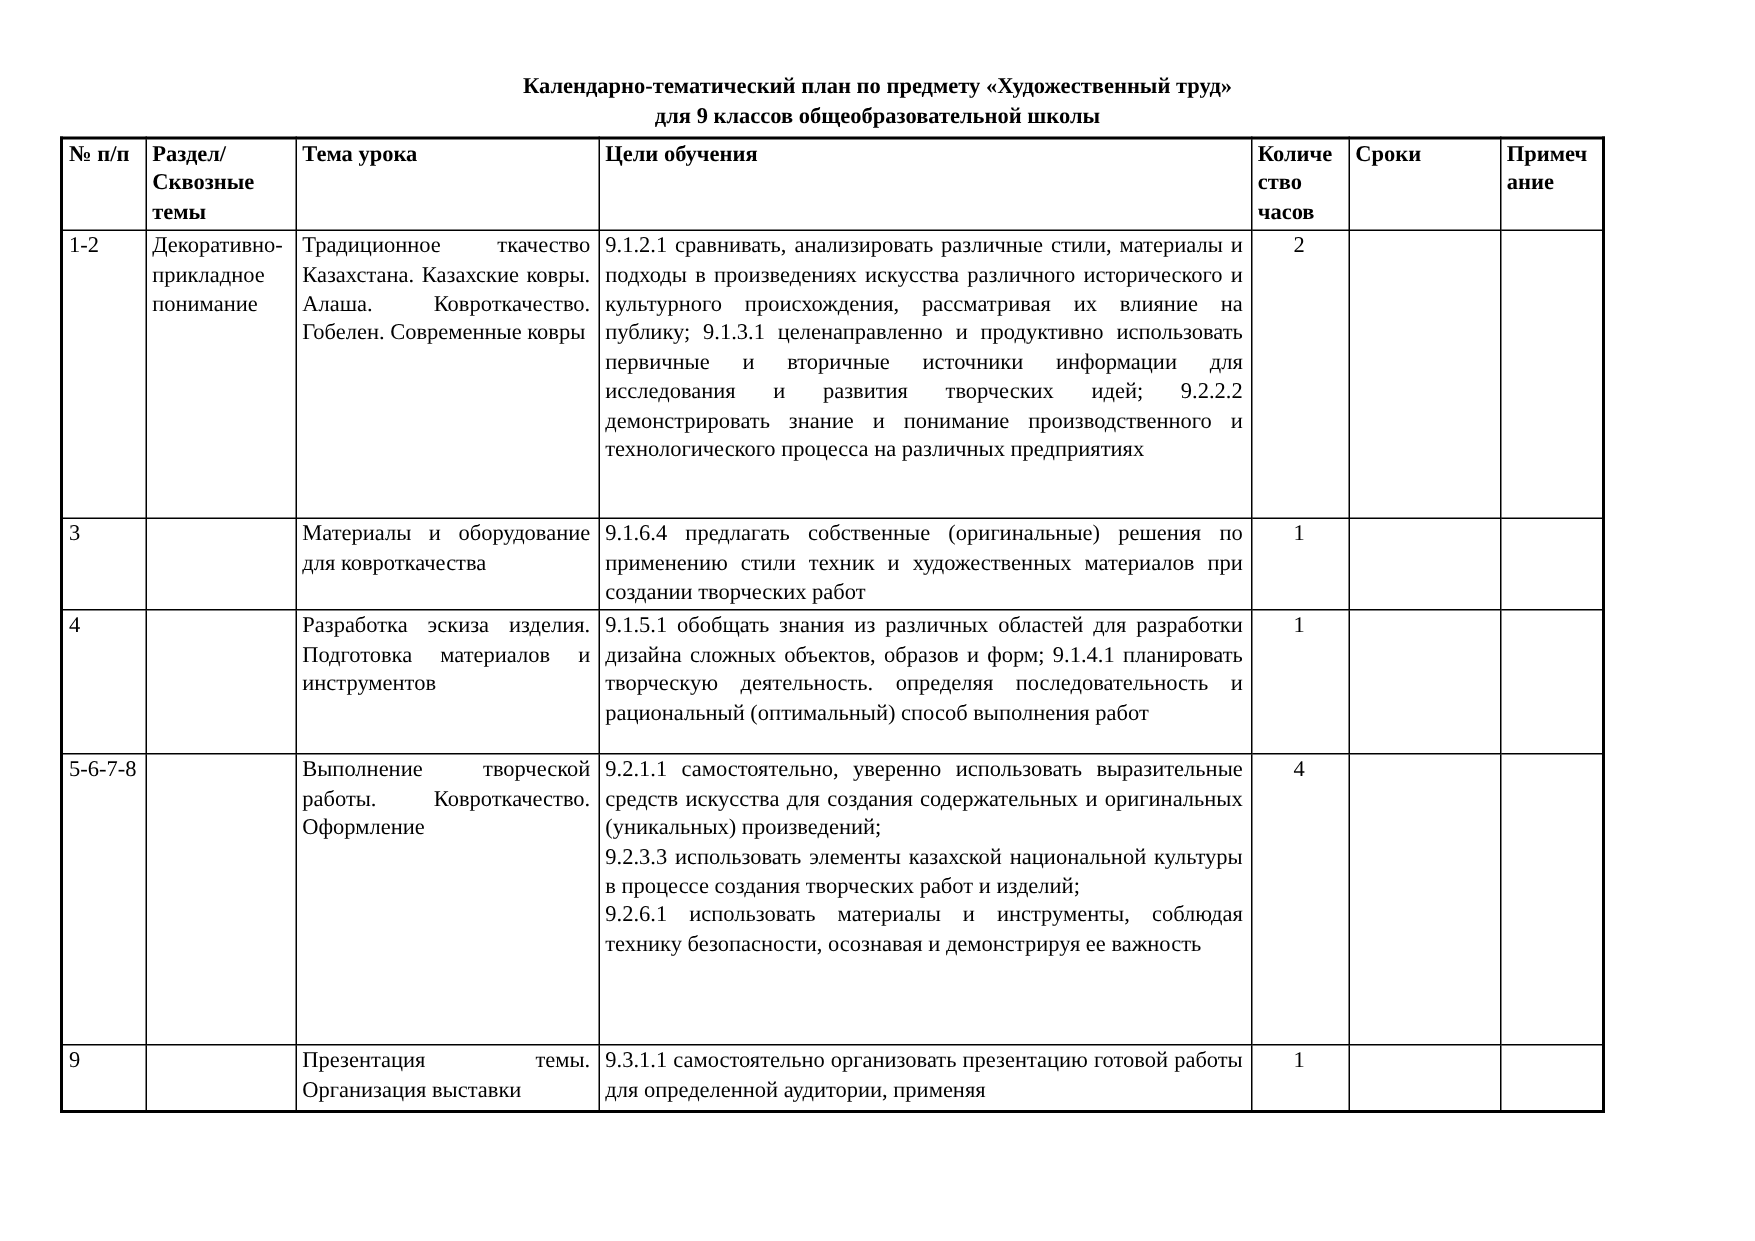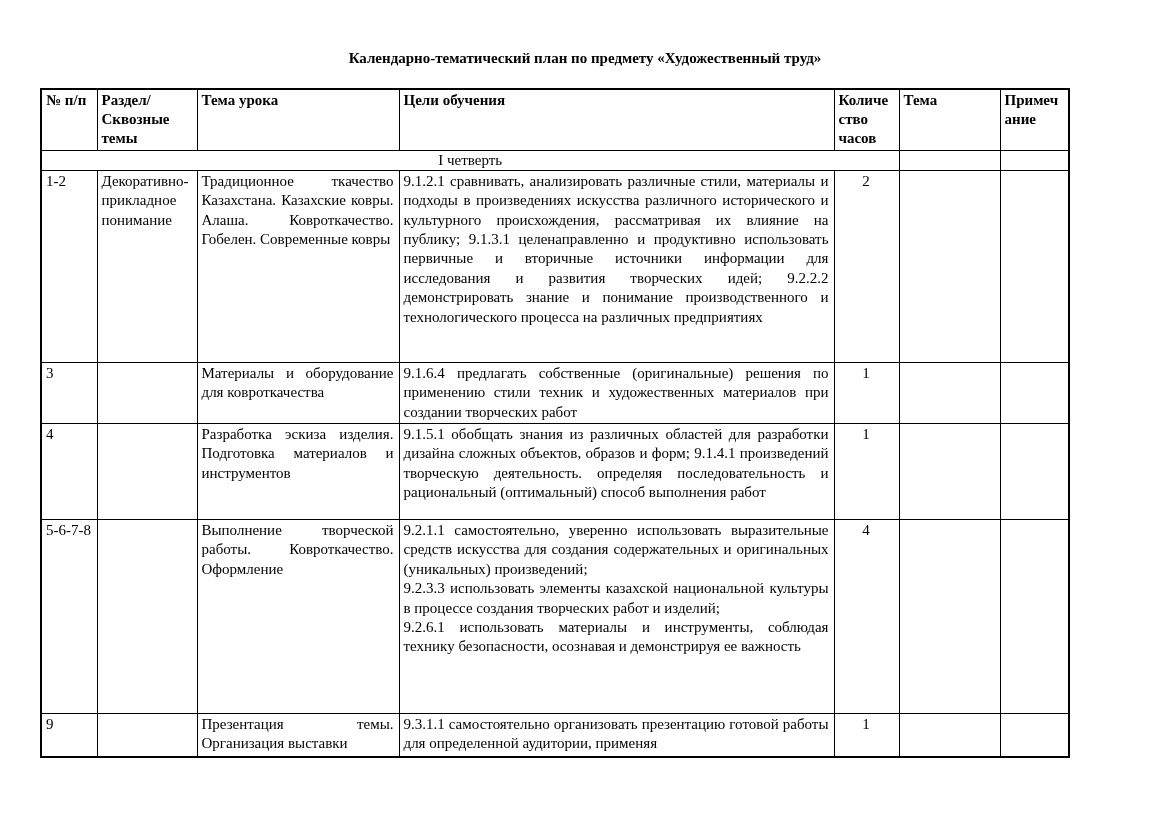--- a/index.html
+++ b/index.html
@@ -22,21 +22,21 @@
     font-weight: bold;
     font-size: 15px;
     line-height: 19.5px;
     width: 1170px;
   }
   table.plan {
     border-collapse: collapse;
     table-layout: fixed;
     width: 1028px;
     margin-left: 40px;
-    margin-top: 19px;
+    margin-top: 3px;
     border: 2px solid #000;
   }
   table.plan th, table.plan td {
     border: 1px solid #000;
     vertical-align: top;
     padding: 1px 5px 1px 4px;
     font-size: 15px;
     line-height: 19.4px;
     overflow: hidden;
     word-break: break-word;
@@ -62,49 +62,45 @@
   tr.row-3 { height: 194px; }
   tr.row-4 { height: 44px; }
 </style>
 </head>
 <body>
 
 <div class="page">
 
   <div class="doc-title">
     <div>Календарно-тематический план по предмету «Художественный труд»</div>
+    <div>для 9 классов общеобразовательной школы</div>
   </div>
 
   <table class="plan">
     <colgroup>
       <col style="width:56px">
       <col style="width:100px">
       <col style="width:202px">
       <col style="width:435px">
       <col style="width:65px">
       <col style="width:101px">
       <col style="width:69px">
     </colgroup>
 
     <tbody>
         <tr class="header-row">
       <th>№ п/п</th>
       <th>Раздел/ Сквозные темы</th>
       <th>Тема урока</th>
       <th>Цели обучения</th>
       <th>Количество часов</th>
-      <th>Тема</th>
+      <th>Сроки</th>
       <th>Примечание</th>
     </tr>
 
-    <tr class="quarter-row">
-      <td colspan="5">I четверть</td>
-      <td></td>
-      <td></td>
-    </tr>
 
     <tr class="row-0">
       <td class="cell-num">1-2</td>
       <td class="cell-section">Декоративно-прикладное понимание</td>
       <td class="cell-topic">Традиционное ткачество Казахстана. Казахские ковры. Алаша. Ковроткачество. Гобелен. Современные ковры</td>
       <td class="cell-goals">9.1.2.1 сравнивать, анализировать различные стили, материалы и подходы в произведениях искусства различного исторического и культурного происхождения, рассматривая их влияние на публику; 9.1.3.1 целенаправленно и продуктивно использовать первичные и вторичные источники информации для исследования и развития творческих идей; 9.2.2.2 демонстрировать знание и понимание производственного и технологического процесса на различных предприятиях</td>
       <td class="cell-hours">2</td>
       <td class="cell-dates"></td>
       <td class="cell-note"></td>
     </tr>
@@ -116,21 +112,21 @@
       <td class="cell-goals">9.1.6.4 предлагать собственные (оригинальные) решения по применению стили техник и художественных материалов при создании творческих работ</td>
       <td class="cell-hours">1</td>
       <td class="cell-dates"></td>
       <td class="cell-note"></td>
     </tr>
 
     <tr class="row-2">
       <td class="cell-num">4</td>
       <td class="cell-section"></td>
       <td class="cell-topic">Разработка эскиза изделия. Подготовка материалов и инструментов</td>
-      <td class="cell-goals">9.1.5.1 обобщать знания из различных областей для разработки дизайна сложных объектов, образов и форм; 9.1.4.1 произведений творческую деятельность. определяя последовательность и рациональный (оптимальный) способ выполнения работ</td>
+      <td class="cell-goals">9.1.5.1 обобщать знания из различных областей для разработки дизайна сложных объектов, образов и форм; 9.1.4.1 планировать творческую деятельность. определяя последовательность и рациональный (оптимальный) способ выполнения работ</td>
       <td class="cell-hours">1</td>
       <td class="cell-dates"></td>
       <td class="cell-note"></td>
     </tr>
 
     <tr class="row-3">
       <td class="cell-num">5-6-7-8</td>
       <td class="cell-section"></td>
       <td class="cell-topic">Выполнение творческой работы. Ковроткачество. Оформление</td>
       <td class="cell-goals">9.2.1.1 самостоятельно, уверенно использовать выразительные средств искусства для создания содержательных и оригинальных (уникальных) произведений;

